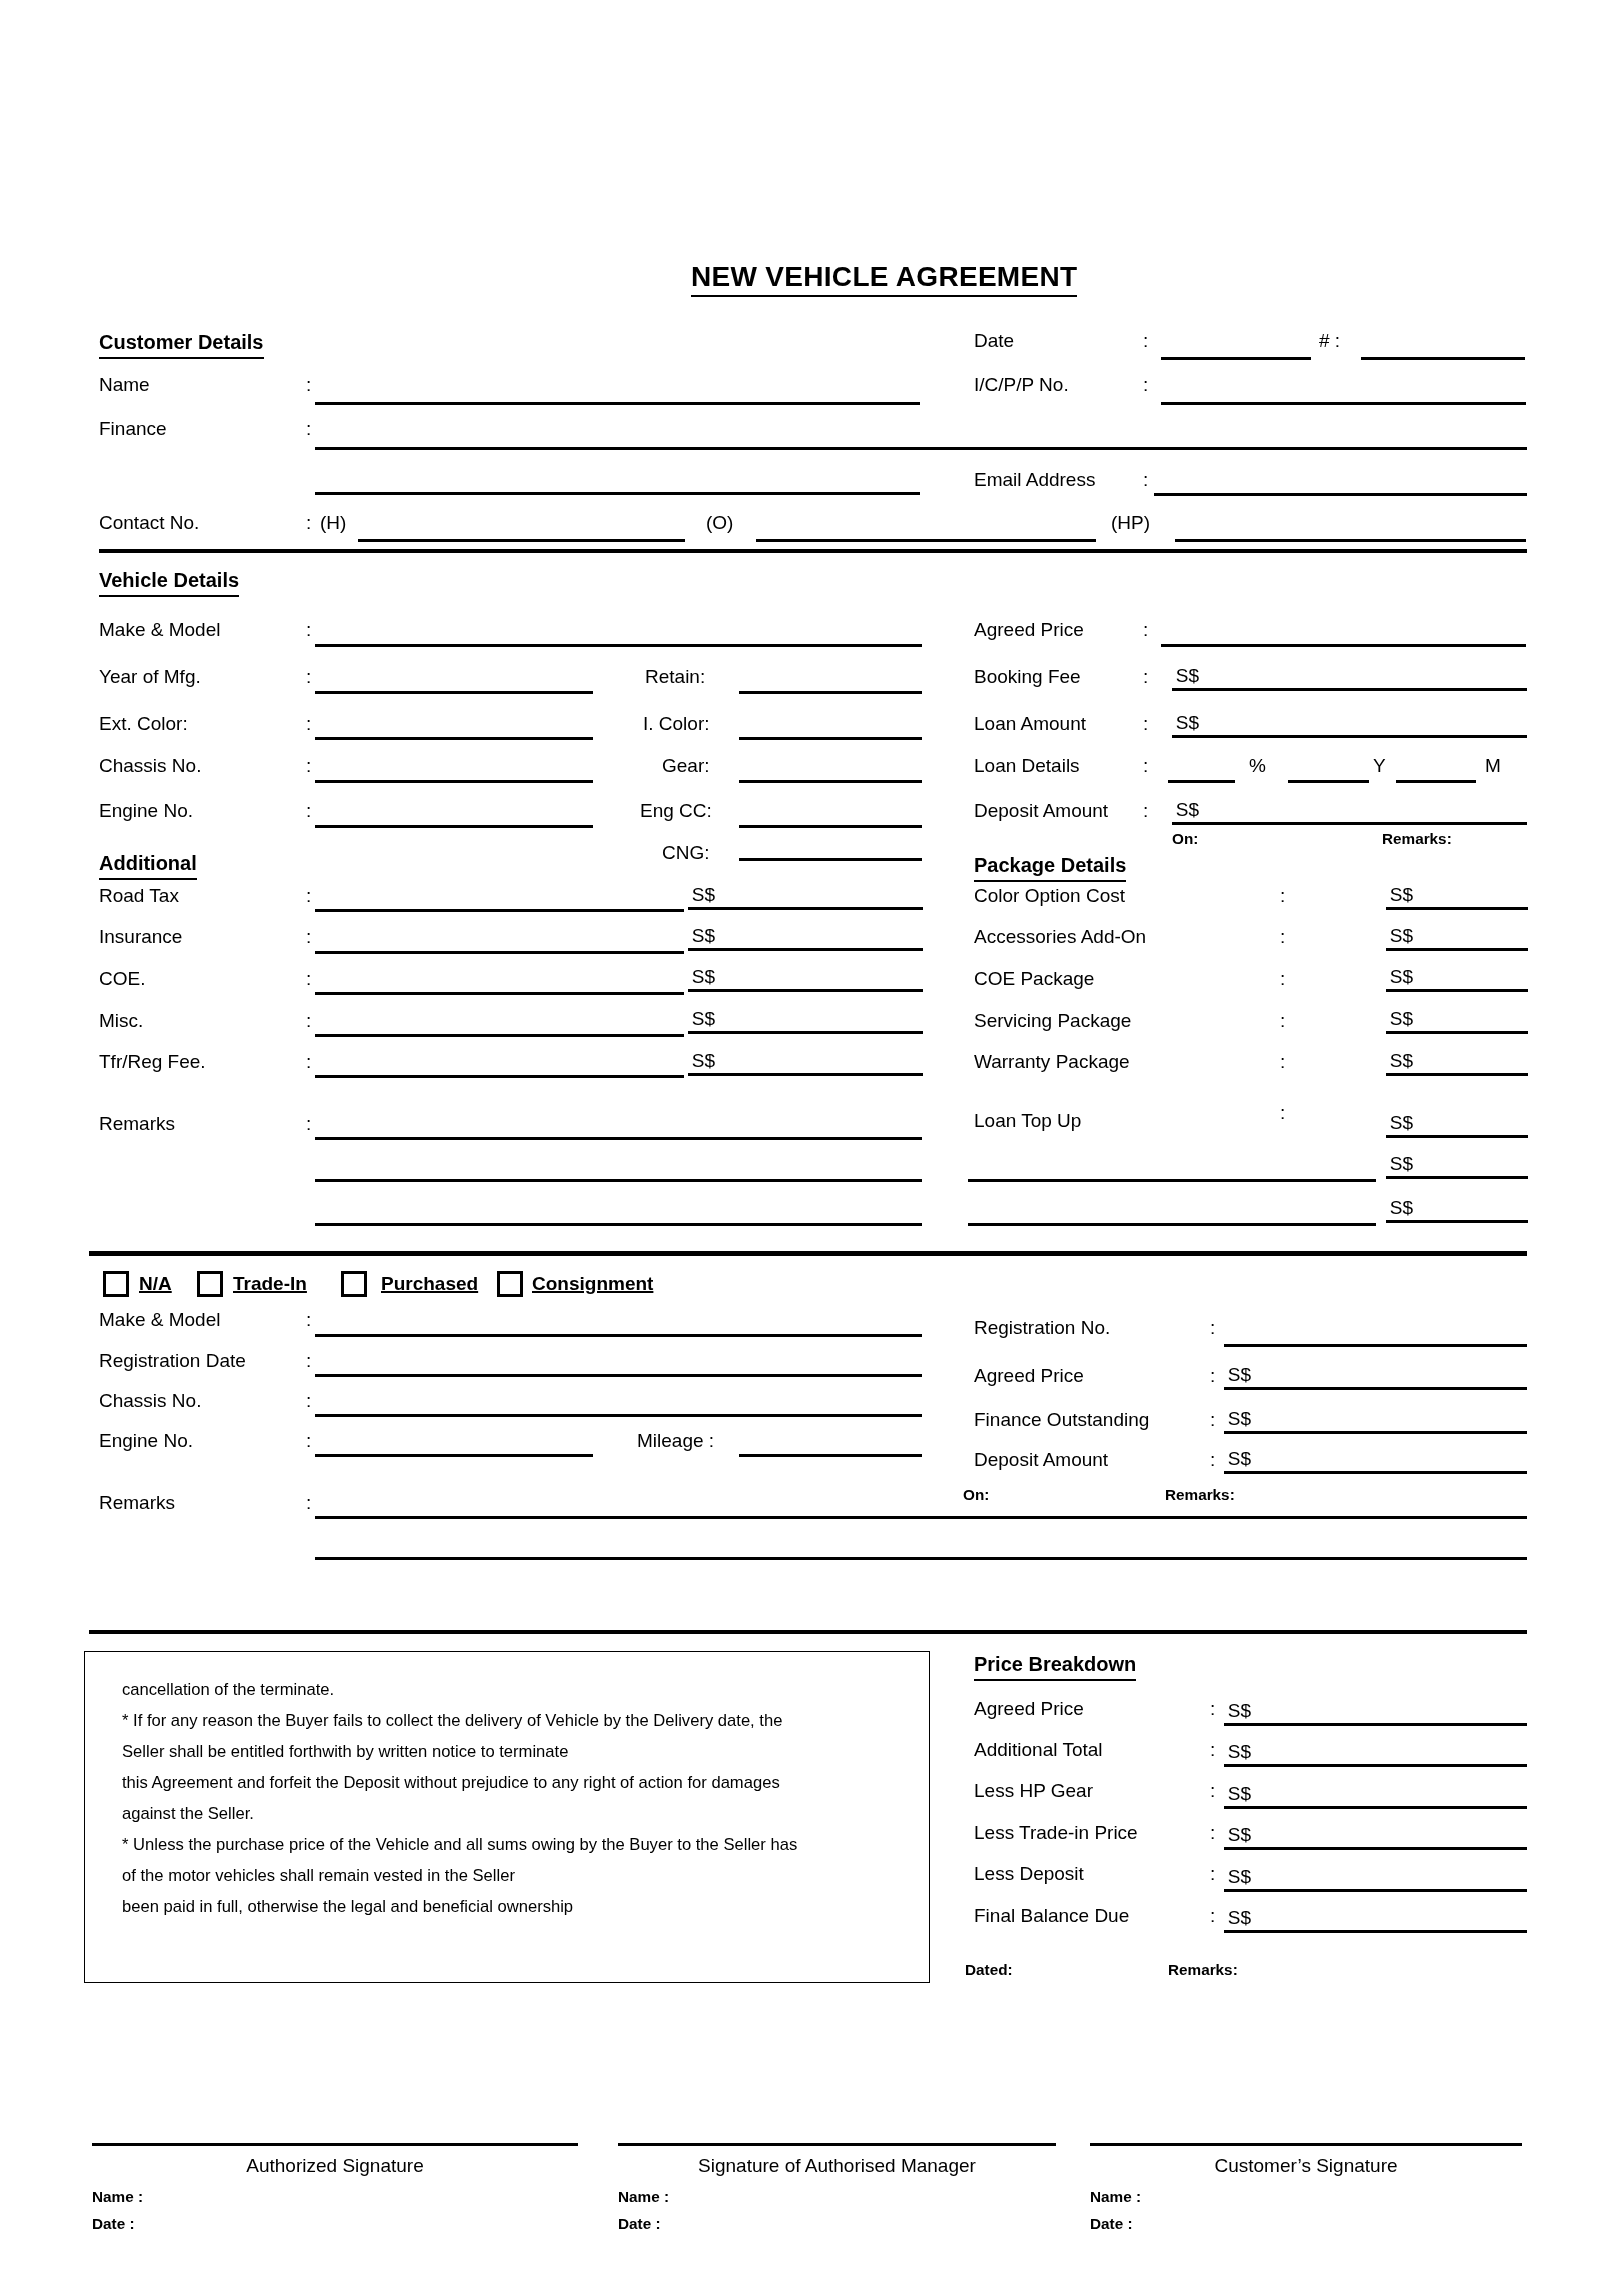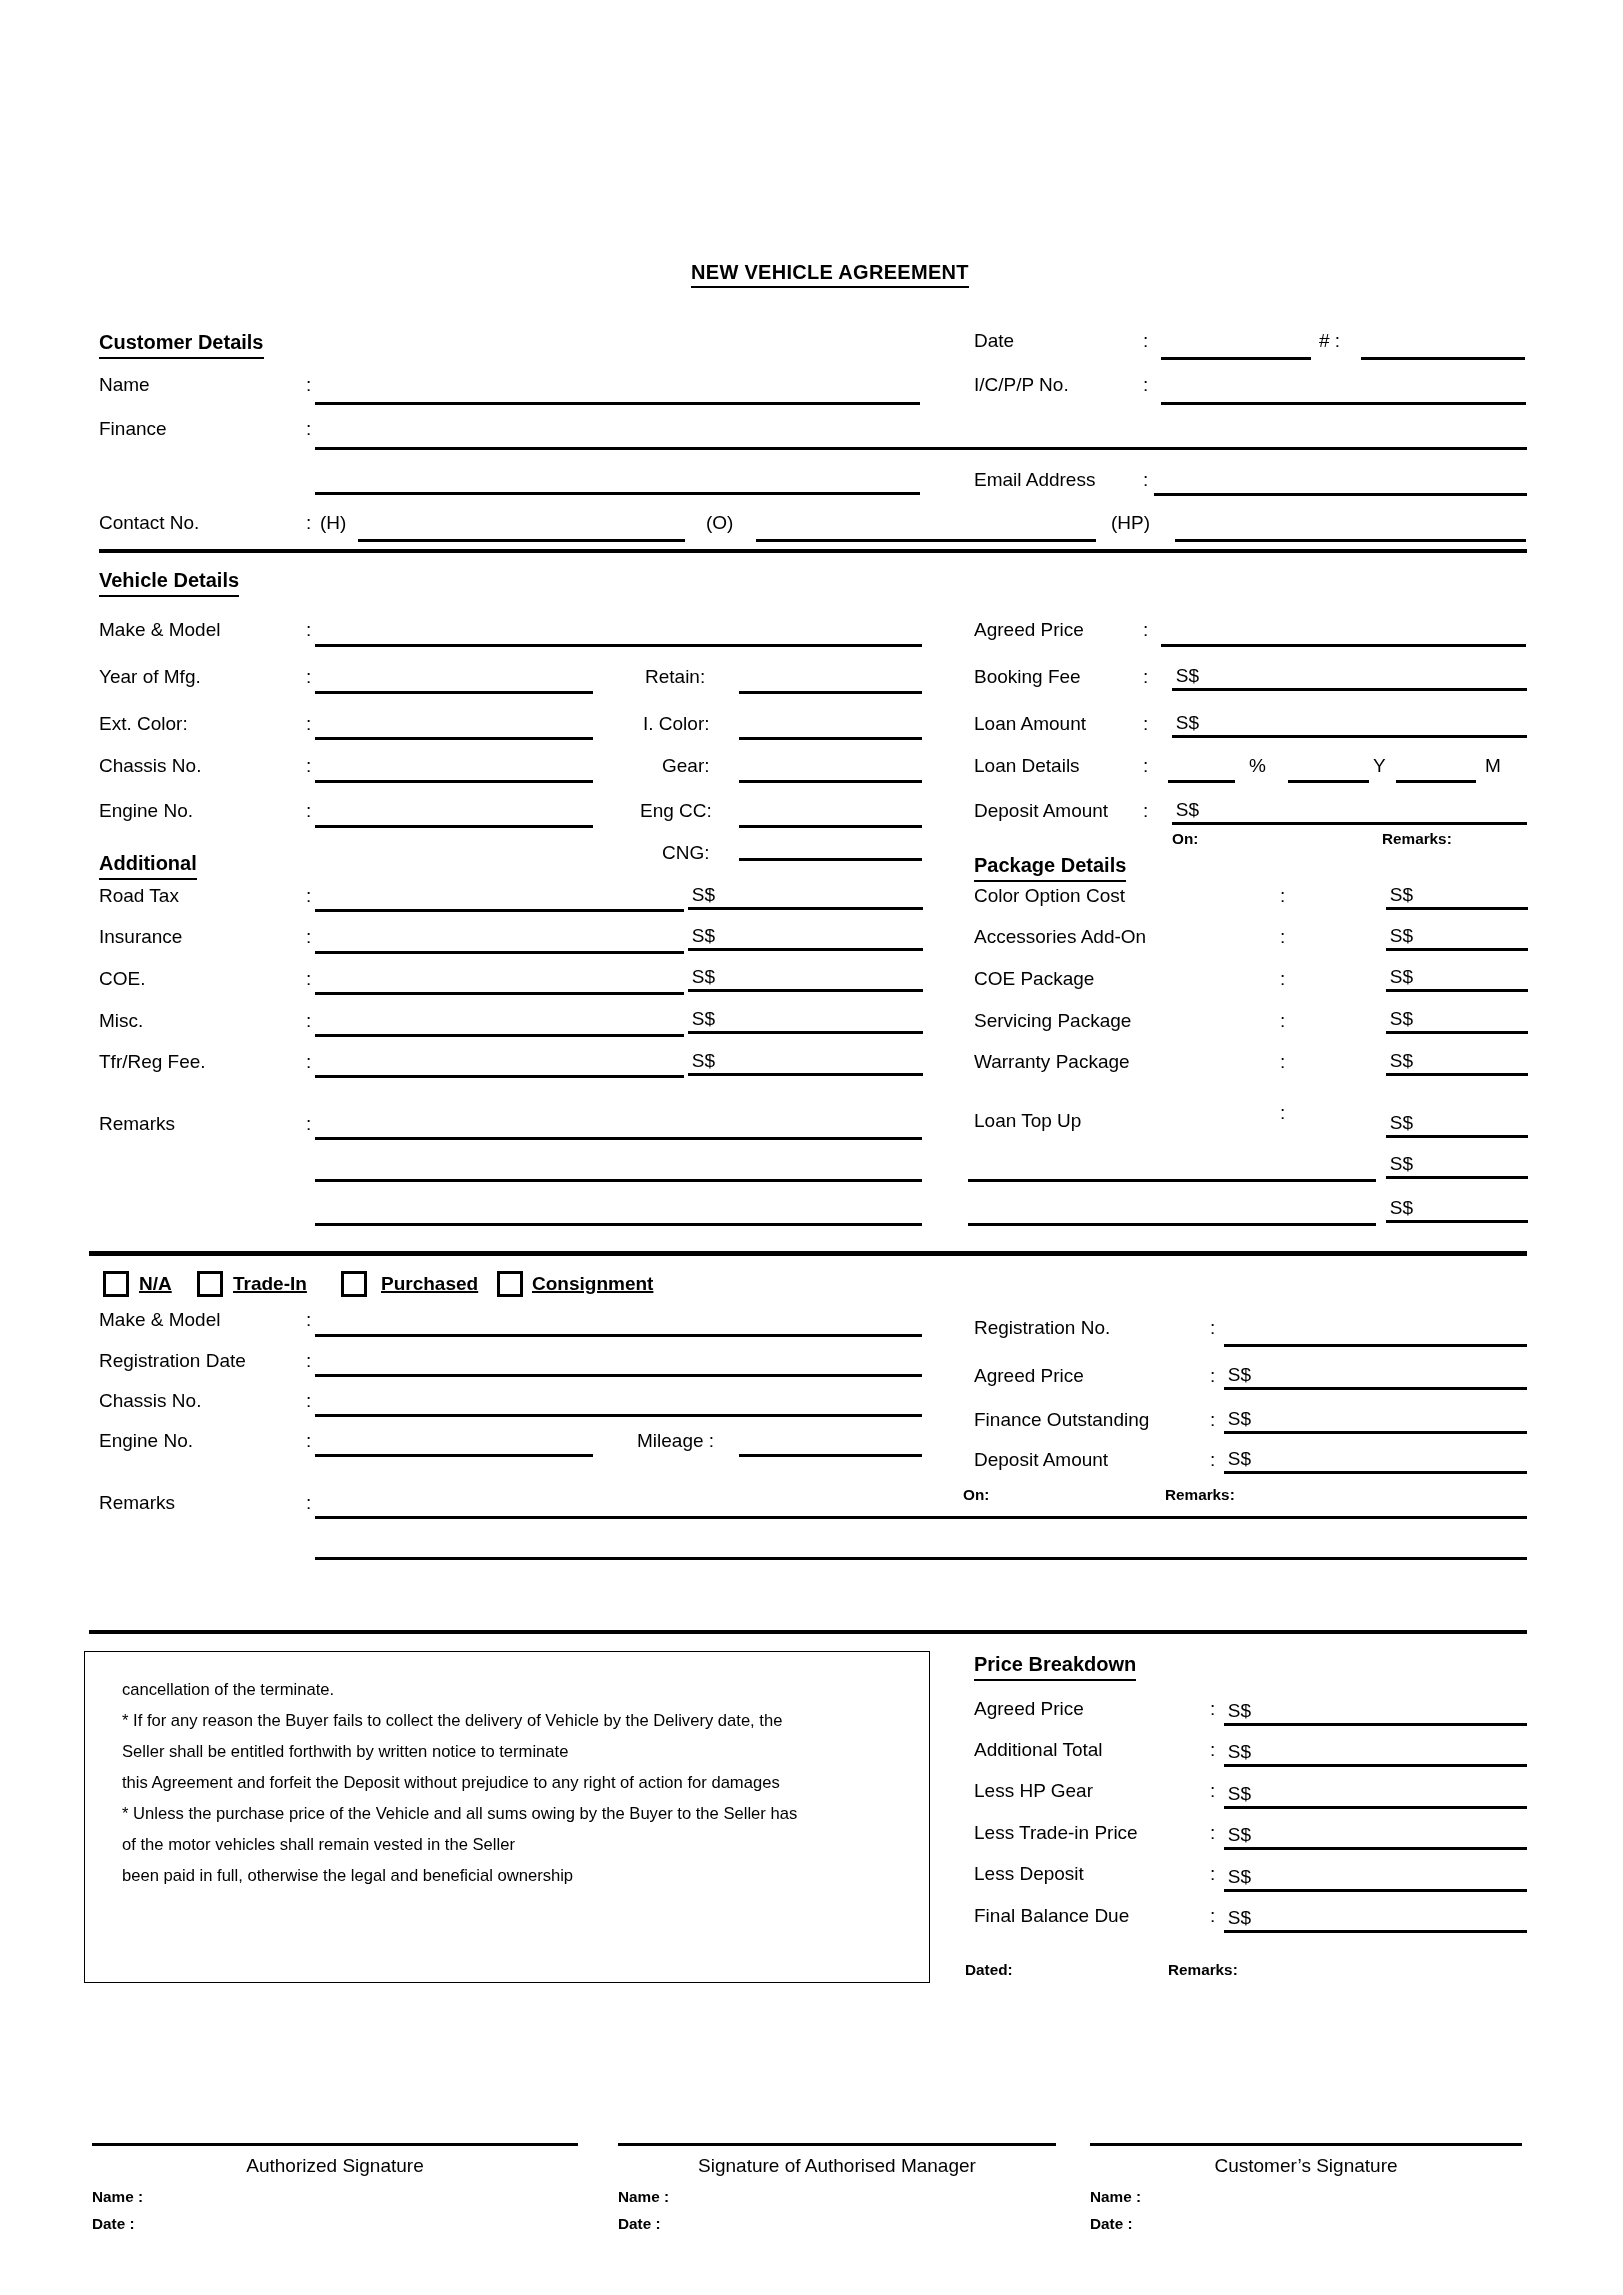--- a/index.html
+++ b/index.html
@@ -11,21 +11,21 @@
   .sm{font-size:15.3px;font-weight:700;}
   .ln{position:absolute;height:0;border-top:3.2px solid #000;}
   .thick7{border-top-width:4.5px;}
   .thick8{border-top-width:5.1px;}
   .sig{border-top-width:3.8px;}
   .ssline{position:absolute;height:25.5px;box-sizing:content-box;border-bottom:3.2px solid #000;
           font-size:19px;line-height:28px;padding-left:3.8px;}
   .cb{position:absolute;width:25.5px;height:25.5px;border:3.8px solid #000;box-sizing:border-box;background:#fff;}
   .cbl{font-size:19px;font-weight:700;text-decoration:underline;text-decoration-thickness:1.9px;}
   .ctr{text-align:center;}
-  .title{font-size:20px;font-weight:700;border-bottom:2.5px solid #000;padding-bottom:1.9px;letter-spacing:0.3px;}
+  .title{font-size:28px;font-weight:700;border-bottom:2.5px solid #000;padding-bottom:1.9px;letter-spacing:0.3px;}
   .terms{position:absolute;left:84px;top:1651px;width:846px;height:332px;border:1.9px solid #000;
          box-sizing:border-box;padding:21.6px 12.7px 0 37px;}
   .terms div{font-size:16.6px;line-height:31px;white-space:nowrap;}
 </style>
 </head>
 <body>
 
 <div id="page">
 
   <div class="t title" style="left:691px;top:261px">NEW VEHICLE AGREEMENT</div>
@@ -233,20 +233,21 @@
   <div class="ln" style="left:315px;top:1516px;width:1212px"></div>
   <div class="ln" style="left:315px;top:1557px;width:1212px"></div>
 
   <div class="ln thick7" style="left:89px;top:1630px;width:1438px"></div>
 
   <div class="terms">
     <div>cancellation of the terminate.</div>
     <div>* If for any reason the Buyer fails to collect the delivery of Vehicle by the Delivery date, the</div>
     <div>Seller shall be entitled forthwith by written notice to terminate</div>
     <div>this Agreement and forfeit the Deposit without prejudice to any right of action for damages</div>
+    <div>against the Seller.</div>
     <div>* Unless the purchase price of the Vehicle and all sums owing by the Buyer to the Seller has</div>
     <div>of the motor vehicles shall remain vested in the Seller</div>
     <div>been paid in full, otherwise the legal and beneficial ownership</div>
   </div>
 
   <div class="t h" style="left:974px;top:1653px">Price Breakdown</div>
 
   <span class="t lbl" style="left:974px;top:1698px">Agreed Price</span>
   <span class="t lbl" style="left:1210px;top:1698px">:</span>
   <div class="ssline" style="left:1224px;top:1697px;width:299px"><span>S$</span></div>

